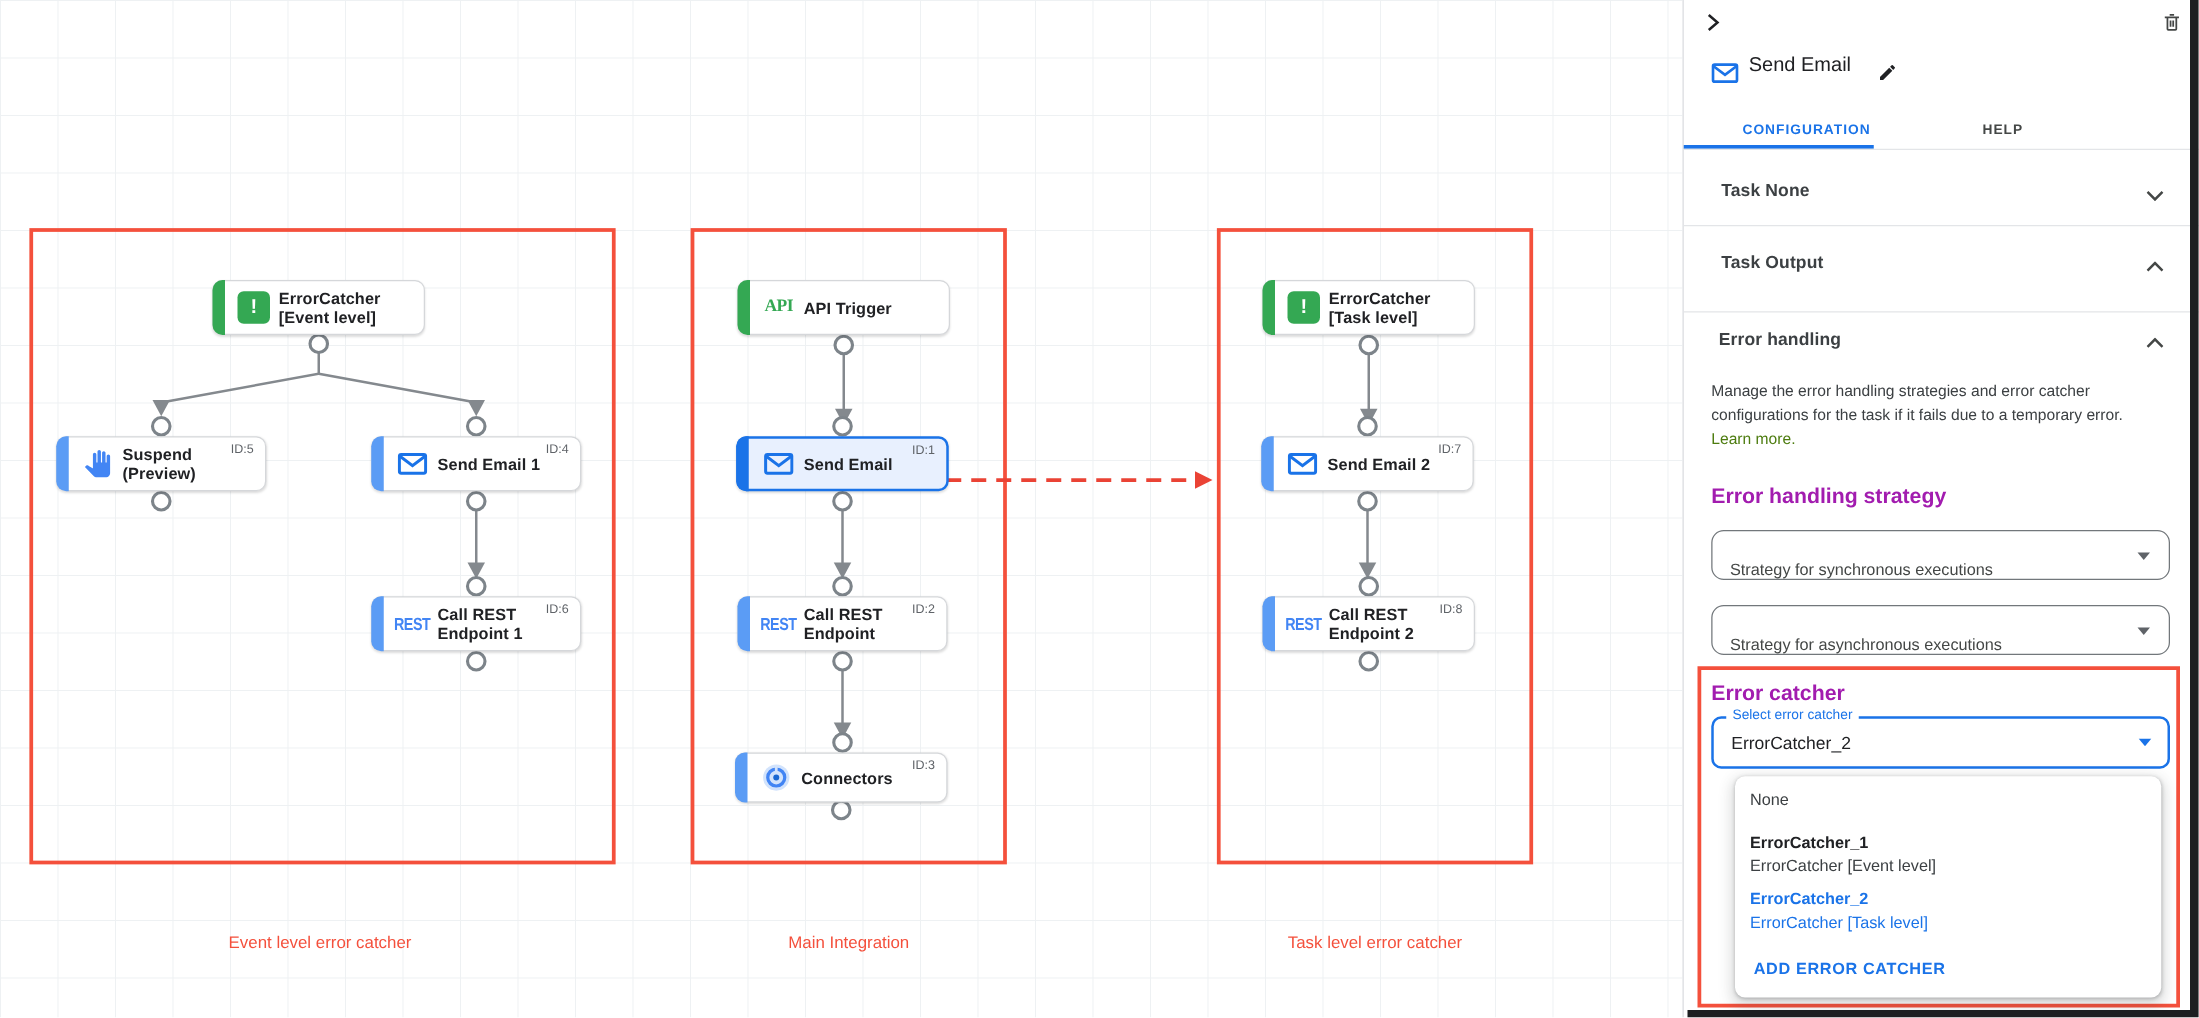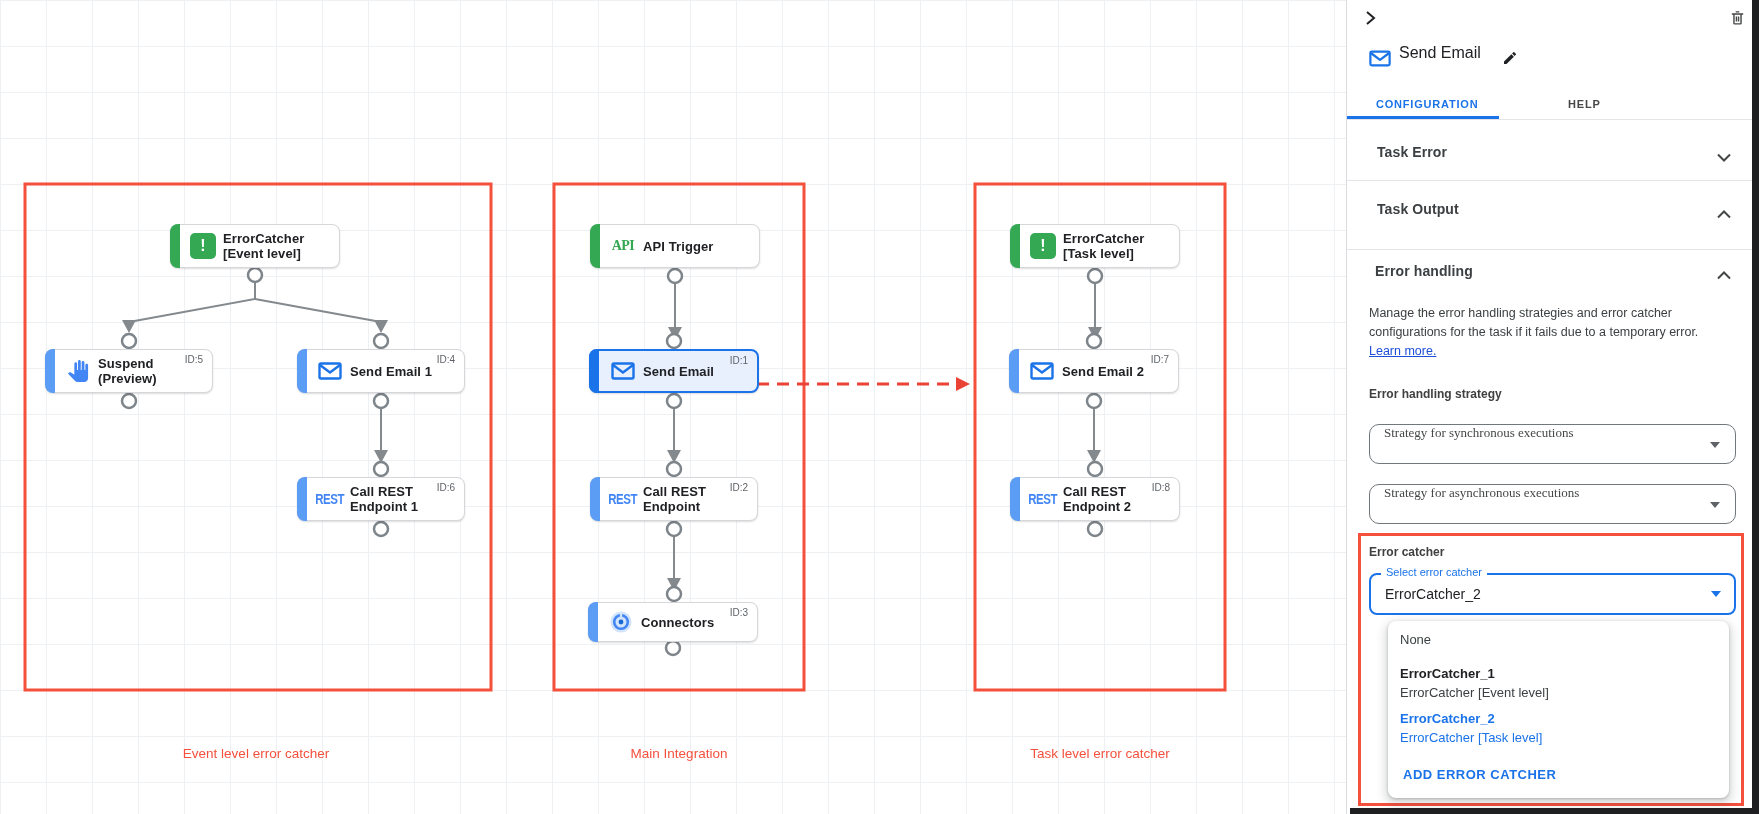--- a/index.html
+++ b/index.html
@@ -31,32 +31,32 @@
   .errchip{width:26px;height:26px;background:#34a853;border-radius:5px;color:#fff;font-weight:bold;
     font-size:16px;display:flex;align-items:center;justify-content:center;}
   .api-glyph{font-family:Liberation Serif, serif;font-weight:bold;font-size:14px;color:#34a853;letter-spacing:-.5px;}
   .rest-glyph{font-weight:bold;font-size:14px;color:#4285f4;transform:scaleX(.82);letter-spacing:-.5px;}
   .grouplabel{position:absolute;width:300px;text-align:center;font-size:13.5px;color:#f4503c;}
   
   .panel{position:absolute;left:1346px;top:0;width:413px;height:814px;background:#fff;border-left:1px solid #dadce0;box-sizing:border-box;}
   .panel .abs{position:absolute;}
   .iconbtn{cursor:pointer;background:none;border:none;padding:0;}
   .p-title{left:52px;top:44px;font-size:16px;color:#202124;}
-  .tab{font-size:11px;font-weight:bold;letter-spacing:.8px;top:98px;}
+  .tab{font-size:11px;font-weight:bold;letter-spacing:.8px;top:98px;margin-left:18px;}
   .tab.active{color:#1a73e8;}
   .tab.inactive{color:#444746;padding-left:44px;}
   .tab-underline{left:0;top:116px;width:152px;height:3px;background:#1a73e8;}
   .hdiv{left:0;width:413px;height:1px;background:#e3e5e8;}
   .sect{font-size:14px;font-weight:bold;color:#3c4043;letter-spacing:.1px;}
   .para{font-size:12.5px;color:#3c4043;line-height:19px;left:22px;width:370px;}
-  .linkp{color:#1d4ed8;text-decoration:underline;cursor:pointer;}
-  .blabel{font-size:12px;font-weight:bold;color:#404040;}
+  .linkp{color:#4d7c0f;cursor:pointer;}
+  .blabel{font-size:17px;font-weight:bold;color:#a21caf;}
   .selectbox{
     left:22px;width:367px;height:40px;border:1px solid #72777b;border-radius:10px;box-sizing:border-box;
-    display:flex;align-items:flex-start;background:#fff;cursor:pointer;font-family:Liberation Serif, serif;
+    display:flex;align-items:flex-end;background:#fff;cursor:pointer;
   }
   .selectbox .stext{margin-left:14px;font-size:13px;color:#444746;}
   .caret{position:absolute;right:15px;top:17px;width:0;height:0;border-left:5px solid transparent;border-right:5px solid transparent;border-top:6px solid #5f6368;}
   .redbox{left:11px;top:533px;width:386px;height:273px;border:3px solid #f4503c;box-sizing:border-box;}
   .mselect{
     left:22px;top:573px;width:367px;height:42px;border:2px solid #1a73e8;border-radius:8px;box-sizing:border-box;
     background:#fff;cursor:pointer;
   }
   .mselect .flabel{position:absolute;left:10px;top:-9px;background:#fff;padding:0 5px;font-size:11px;color:#1a73e8;white-space:nowrap;}
   .mselect .val{position:absolute;left:14px;top:11px;font-size:14px;color:#202124;}
@@ -311,21 +311,21 @@
     <svg width="16" height="16" viewBox="0 0 24 24">
         <path fill="#202124" d="M3 17.25V21h3.75L17.81 9.94l-3.75-3.75L3 17.25zM20.71 7.04a1 1 0 0 0 0-1.41l-2.34-2.34a1 1 0 0 0-1.41 0l-1.83 1.83 3.75 3.75 1.83-1.83z"></path>
       </svg>
   </button>
 
   <div class="abs tab active" style="left:29px">CONFIGURATION</div>
   <div class="abs tab inactive" style="left:177px">HELP</div>
   <div class="abs tab-underline"></div>
   <div class="abs hdiv" style="top:119px"></div>
 
-  <div class="abs sect" style="left:30px;top:144px">Task Error</div>
+  <div class="abs sect" style="left:30px;top:144px">Task None</div>
   <span class="abs" style="left:370px;top:148px">
     <svg width="14" height="9" viewBox="0 0 14 9">
         <polyline points="1,1.5 7,7.5 13,1.5" fill="none" stroke="#444746" stroke-width="2"></polyline>
       </svg>
   </span>
   <div class="abs hdiv" style="top:180px"></div>
 
   <div class="abs sect" style="left:30px;top:201px">Task Output</div>
   <span class="abs" style="left:370px;top:205px">
     <svg width="14" height="9" viewBox="0 0 14 9">

